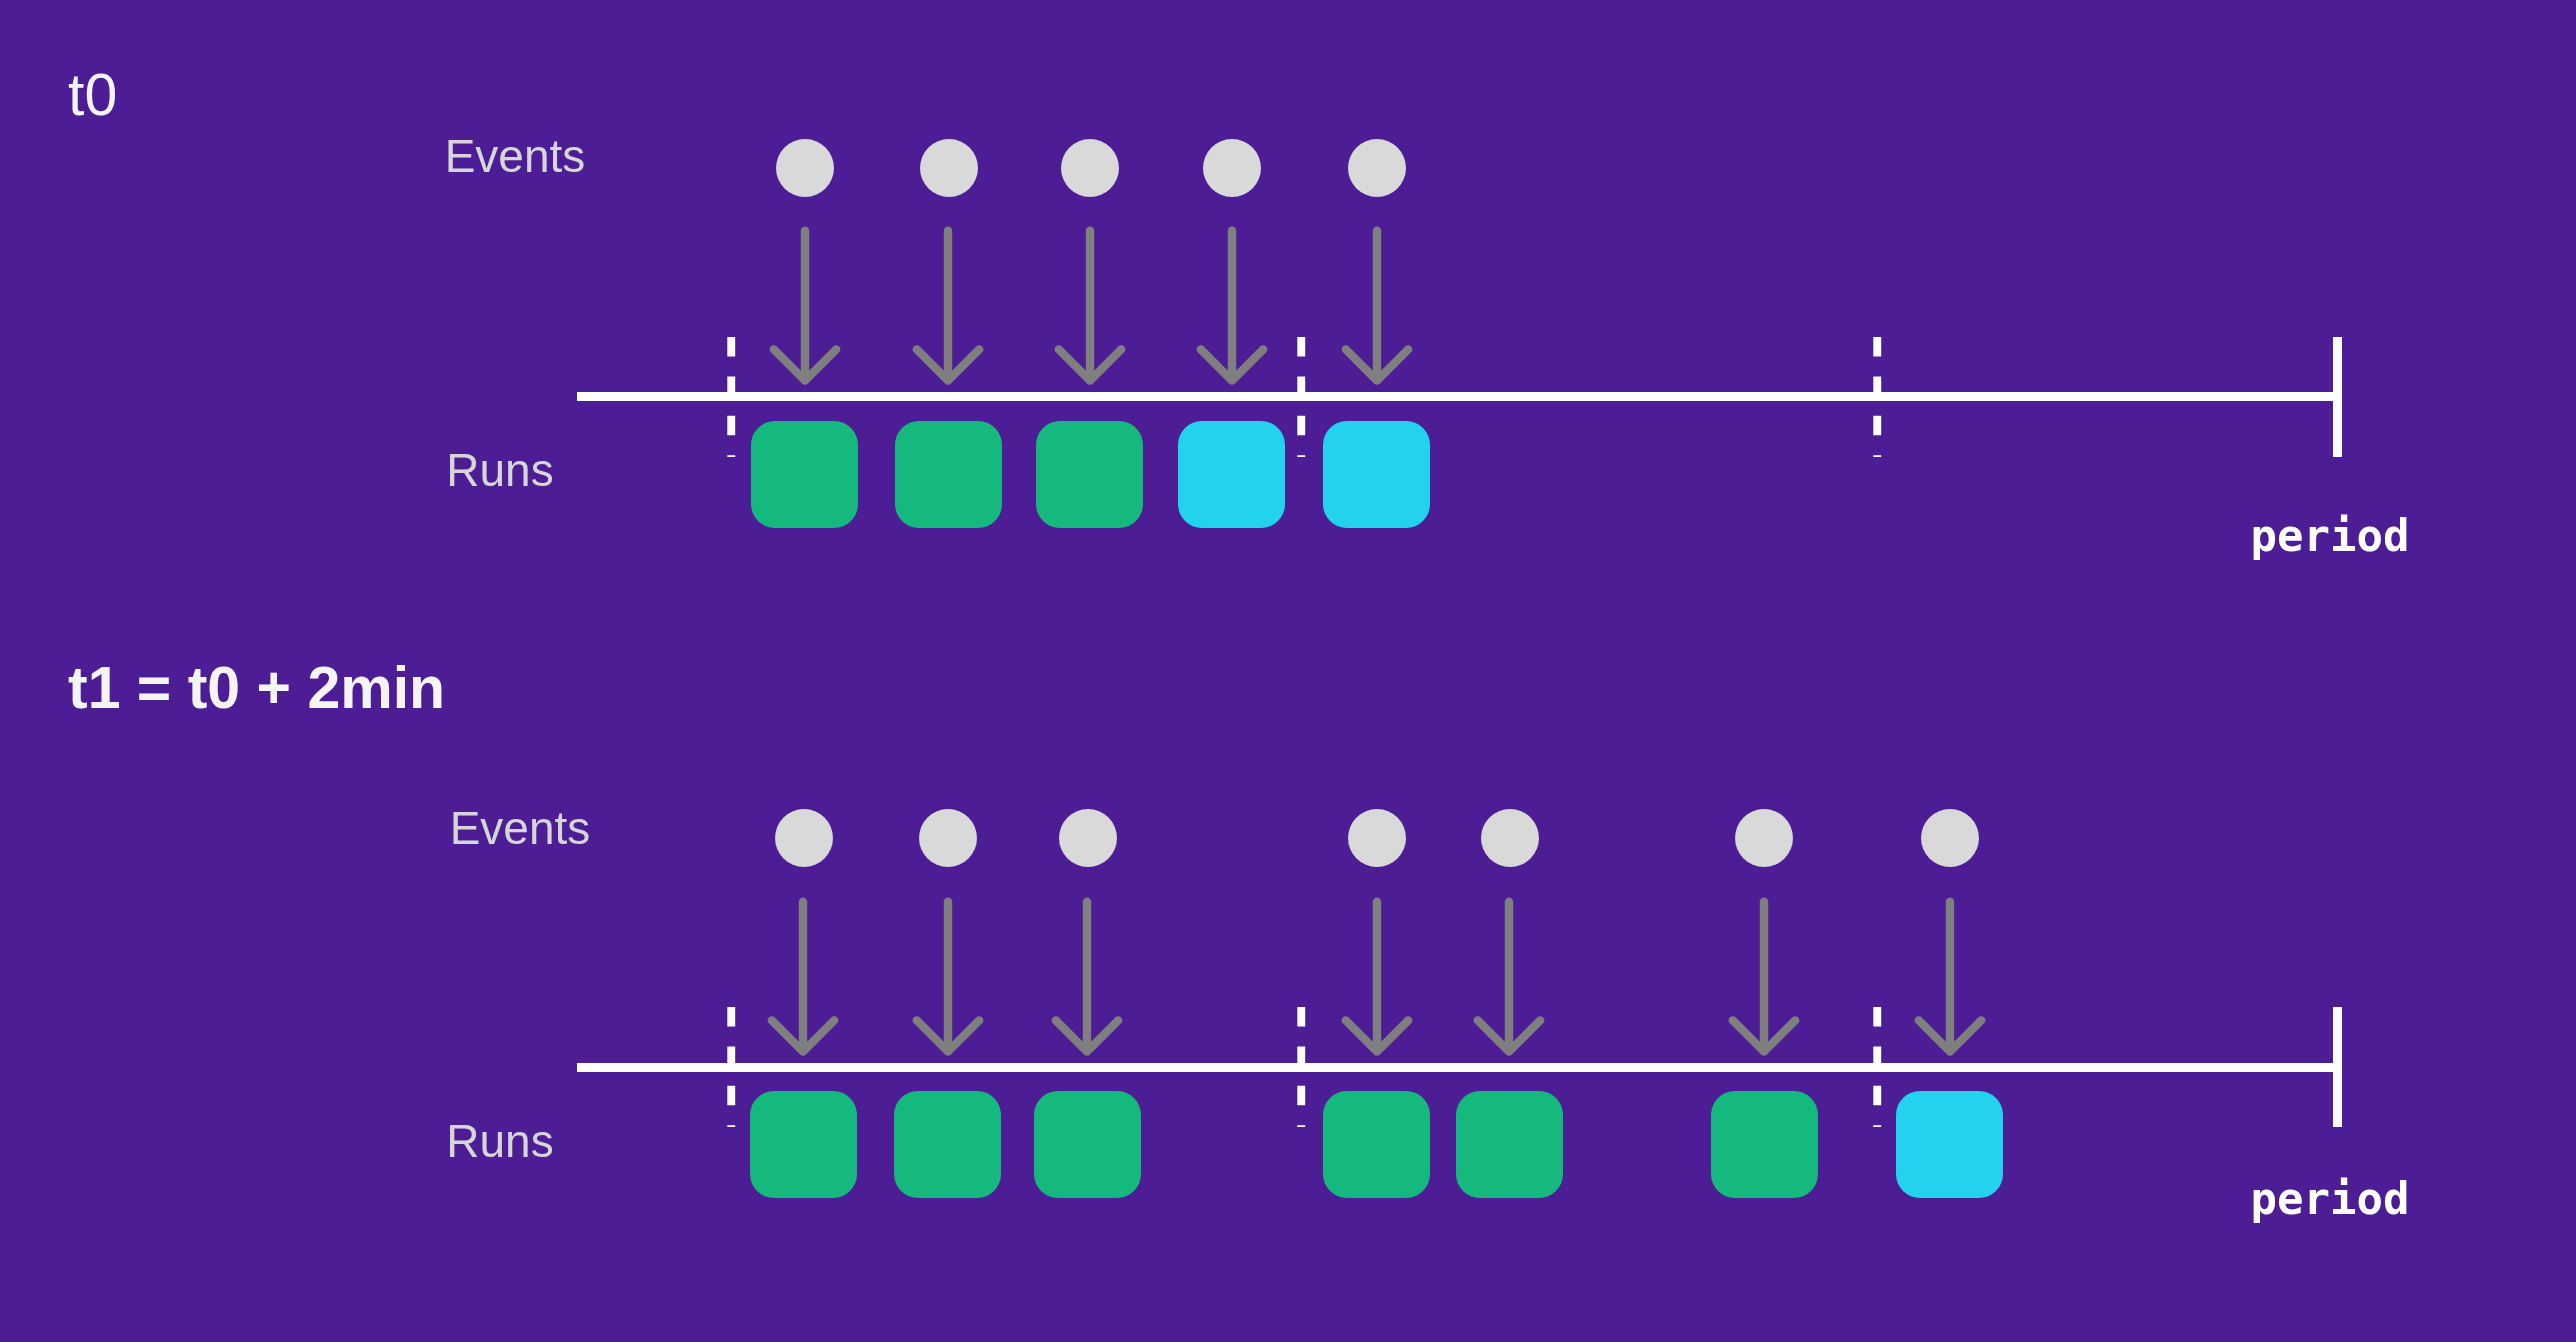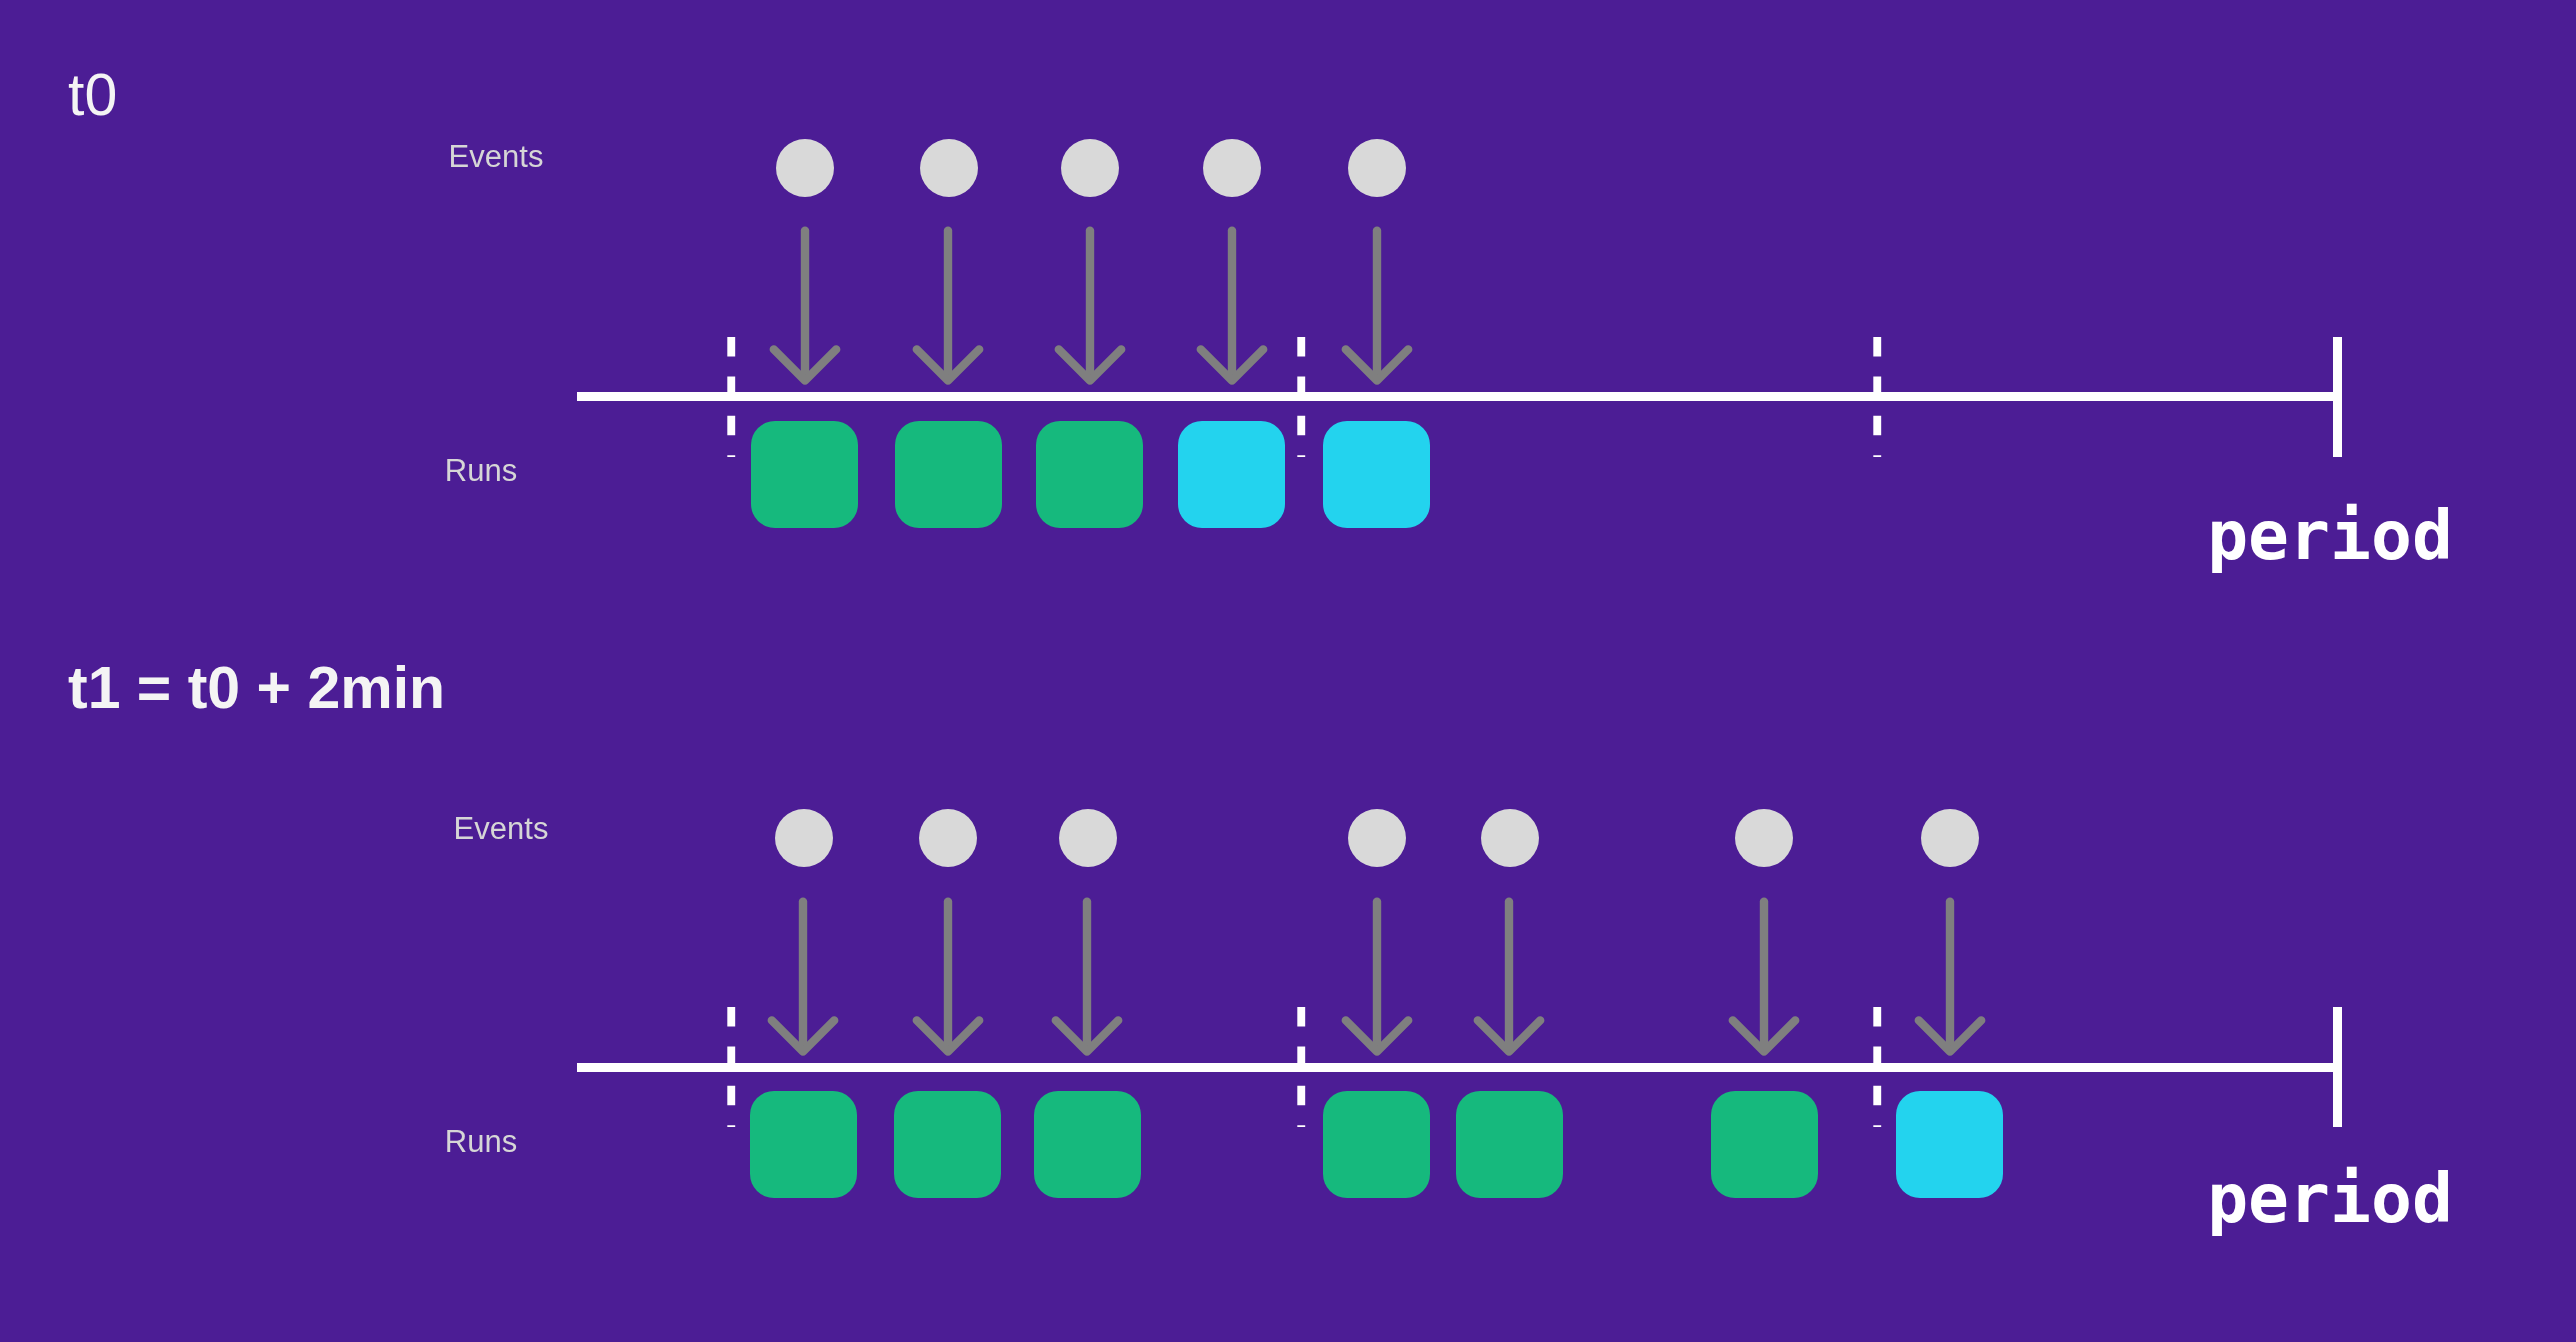--- a/index.html
+++ b/index.html
@@ -21,43 +21,44 @@
   }
   .abs { position: absolute; }
   .diagram-title {
     color: #f4f4f4;
     font-size: 59px;
     line-height: 1.1;
     white-space: nowrap;
   }
   .row-label {
     color: #d6d6d6;
-    font-size: 31px;
+    font-size: 46px;
     line-height: 1;
     white-space: nowrap;
     transform: translate(-50%, -50%);
+    margin-left: 19px;
   }
   .event-circle {
     background: #d9d9d9;
     border-radius: 50%;
   }
   .timeline-line {
     background: #ffffff;
   }
   .end-tick {
     background: #ffffff;
   }
   .run-box {
     border-radius: 24px;
   }
   .period-label {
     color: #ffffff;
     font-family: "DejaVu Sans Mono", "Liberation Mono", monospace;
     font-weight: 700;
-    font-size: 68px;
+    font-size: 44px;
     line-height: 1;
     white-space: nowrap;
     transform: translate(-50%, -50%);
   }
   svg { display: block; }
 </style>
 </head>
 <body>
 
 <div id="canvas" style="background: #4c1d95; padding-left: 35px;">

